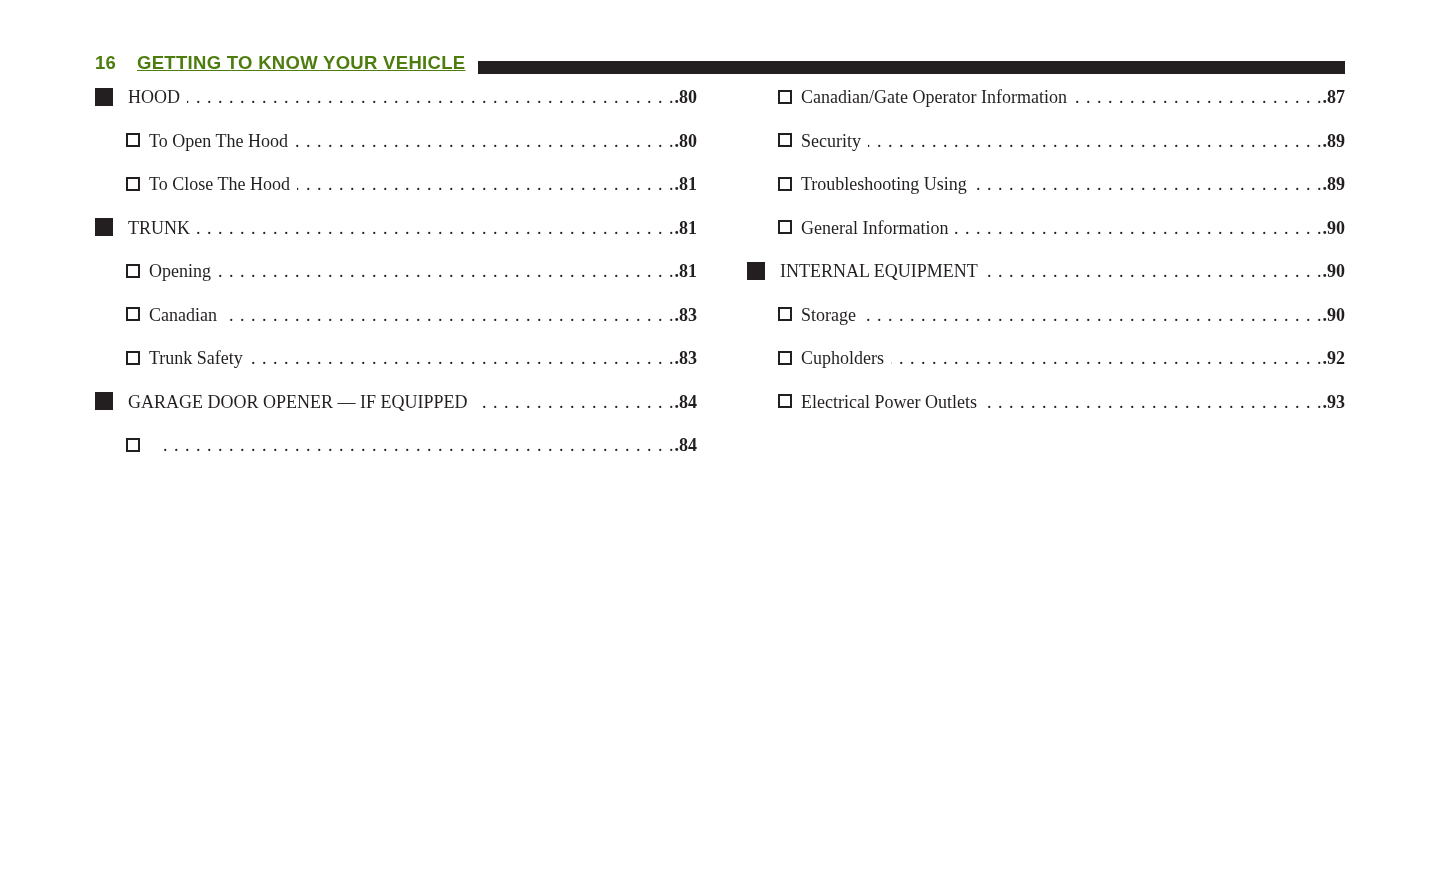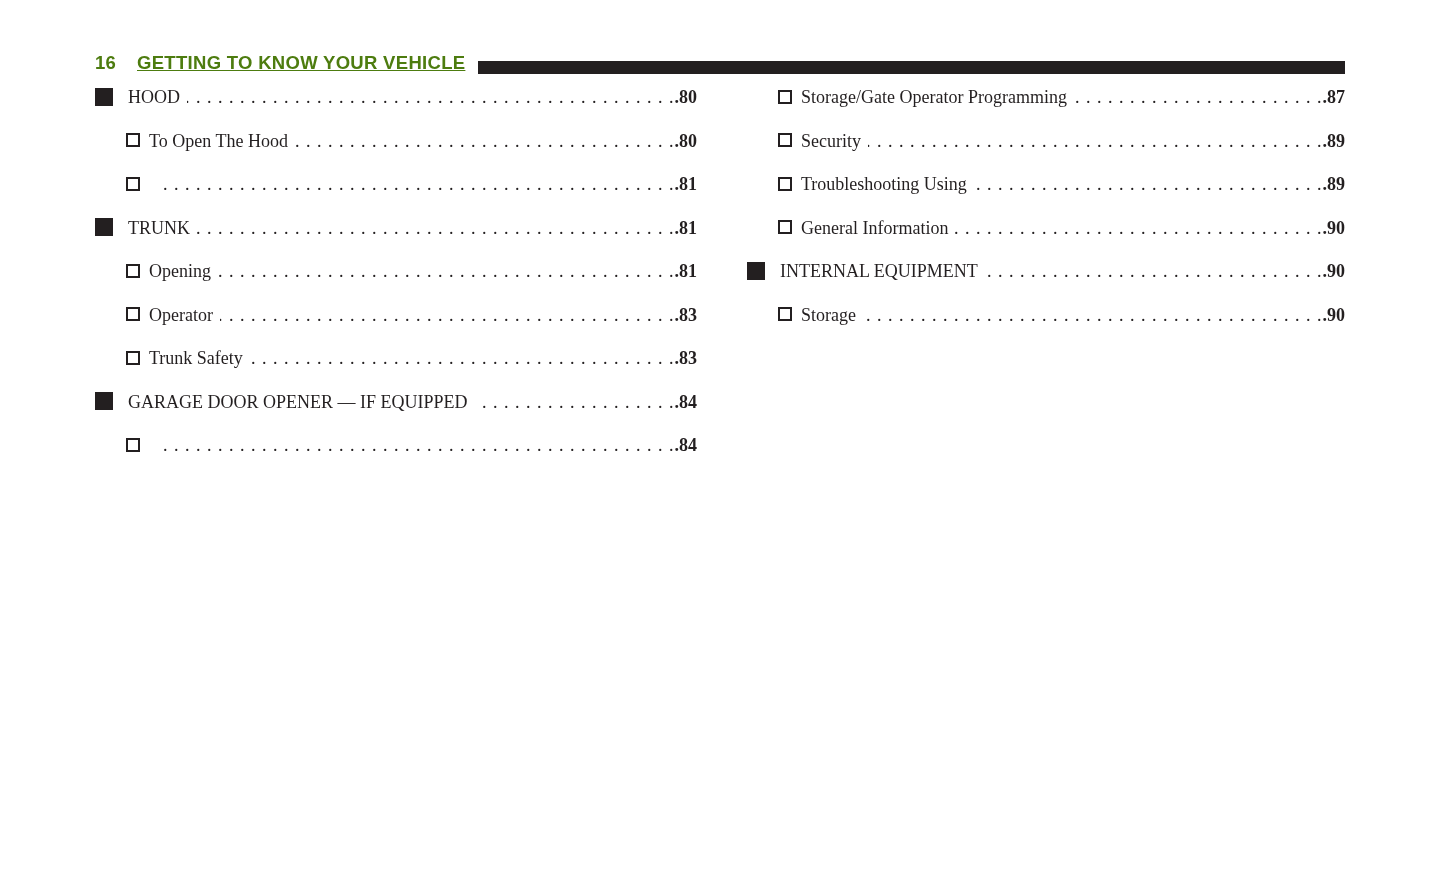--- a/index.html
+++ b/index.html
@@ -130,38 +130,39 @@
         <span class="toc-page">80</span>
       </div>
       <div class="toc-row">
         <span class="bullet-open"></span>
         <span class="toc-label">To Open The Hood</span>
         <span class="dot-leader"></span>
         <span class="toc-page">80</span>
       </div>
       <div class="toc-row">
         <span class="bullet-open"></span>
+        <span class="toc-label">To Close The Hood</span>
         <span class="dot-leader"></span>
         <span class="toc-page">81</span>
       </div>
       <div class="toc-row">
         <span class="bullet-filled"></span>
         <span class="toc-label">TRUNK</span>
         <span class="dot-leader"></span>
         <span class="toc-page">81</span>
       </div>
       <div class="toc-row">
         <span class="bullet-open"></span>
         <span class="toc-label">Opening</span>
         <span class="dot-leader"></span>
         <span class="toc-page">81</span>
       </div>
       <div class="toc-row">
         <span class="bullet-open"></span>
-        <span class="toc-label">Operator</span>
+        <span class="toc-label">Canadian</span>
         <span class="dot-leader"></span>
         <span class="toc-page">83</span>
       </div>
       <div class="toc-row">
         <span class="bullet-open"></span>
         <span class="toc-label">Trunk Safety</span>
         <span class="dot-leader"></span>
         <span class="toc-page">83</span>
       </div>
       <div class="toc-row">
@@ -173,21 +174,21 @@
       <div class="toc-row">
         <span class="bullet-open"></span>
         <span class="dot-leader"></span>
         <span class="toc-page">84</span>
       </div>
     </div>
 
   <div class="toc-col col-right">
       <div class="toc-row">
         <span class="bullet-open"></span>
-        <span class="toc-label">Storage/Gate Operator Programming</span>
+        <span class="toc-label">Canadian/Gate Operator Information</span>
         <span class="dot-leader"></span>
         <span class="toc-page">87</span>
       </div>
       <div class="toc-row">
         <span class="bullet-open"></span>
         <span class="toc-label">Security</span>
         <span class="dot-leader"></span>
         <span class="toc-page">89</span>
       </div>
       <div class="toc-row">
@@ -207,15 +208,27 @@
         <span class="toc-label">INTERNAL EQUIPMENT</span>
         <span class="dot-leader"></span>
         <span class="toc-page">90</span>
       </div>
       <div class="toc-row">
         <span class="bullet-open"></span>
         <span class="toc-label">Storage</span>
         <span class="dot-leader"></span>
         <span class="toc-page">90</span>
       </div>
+      <div class="toc-row">
+        <span class="bullet-open"></span>
+        <span class="toc-label">Cupholders</span>
+        <span class="dot-leader"></span>
+        <span class="toc-page">92</span>
+      </div>
+      <div class="toc-row">
+        <span class="bullet-open"></span>
+        <span class="toc-label">Electrical Power Outlets</span>
+        <span class="dot-leader"></span>
+        <span class="toc-page">93</span>
+      </div>
     </div>
 
 </div>
 
 </body></html>

